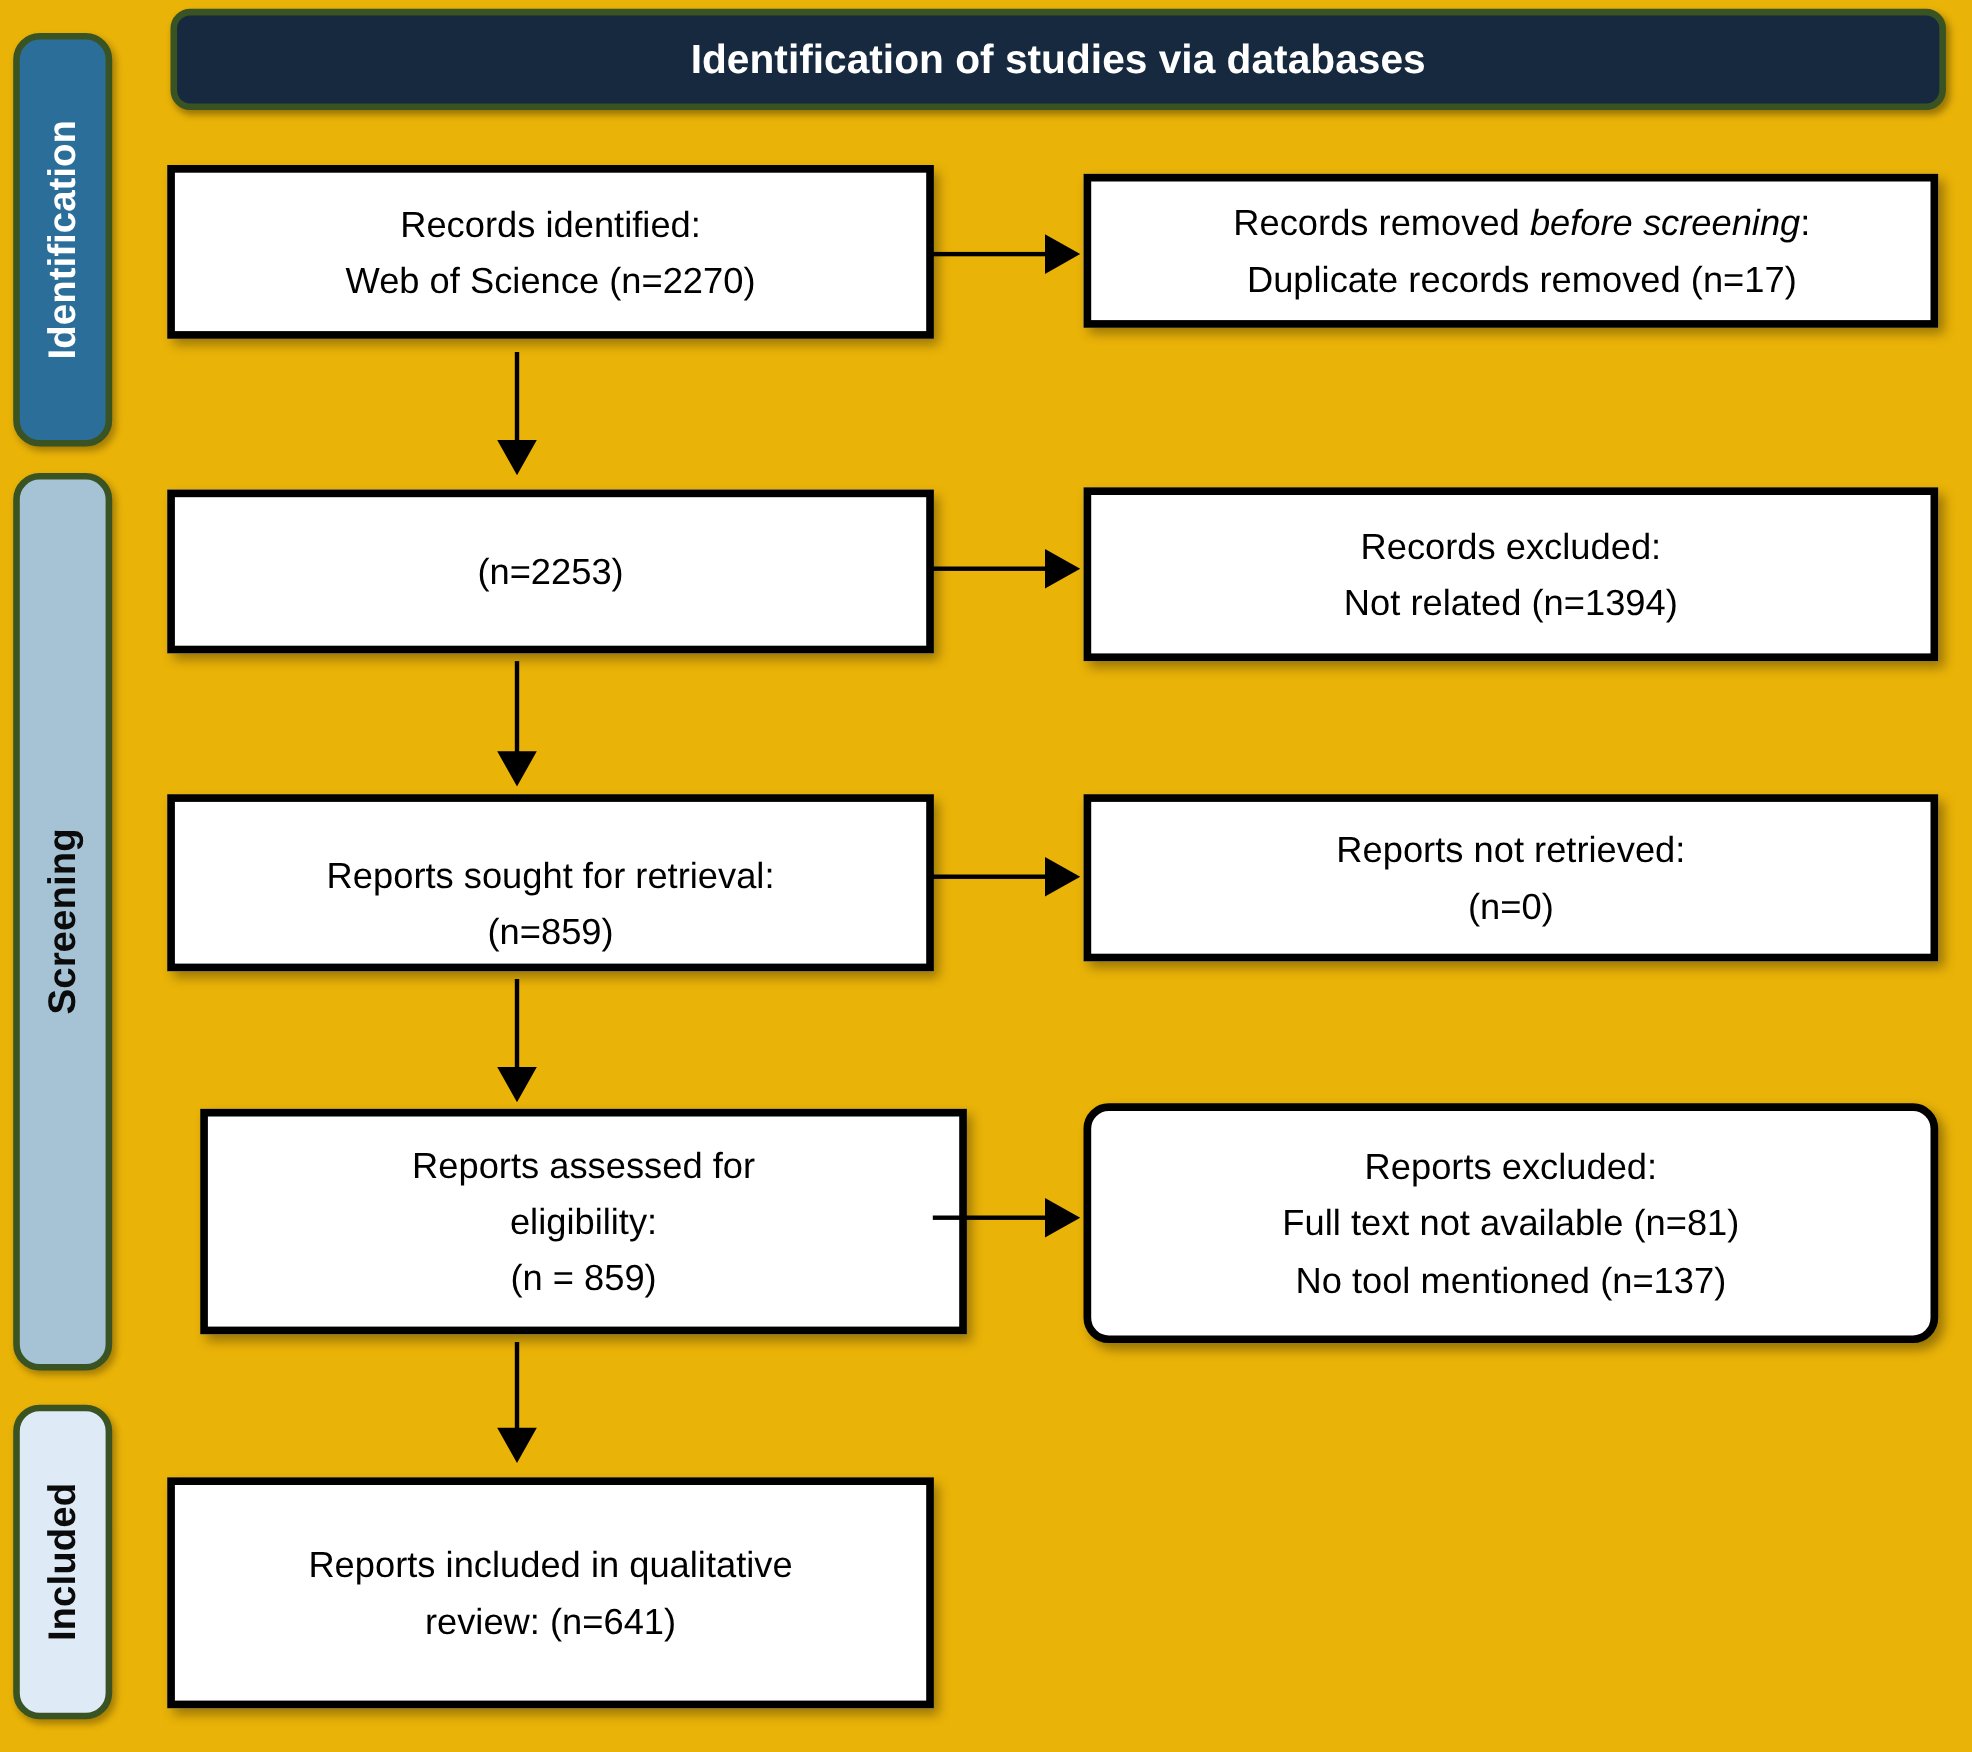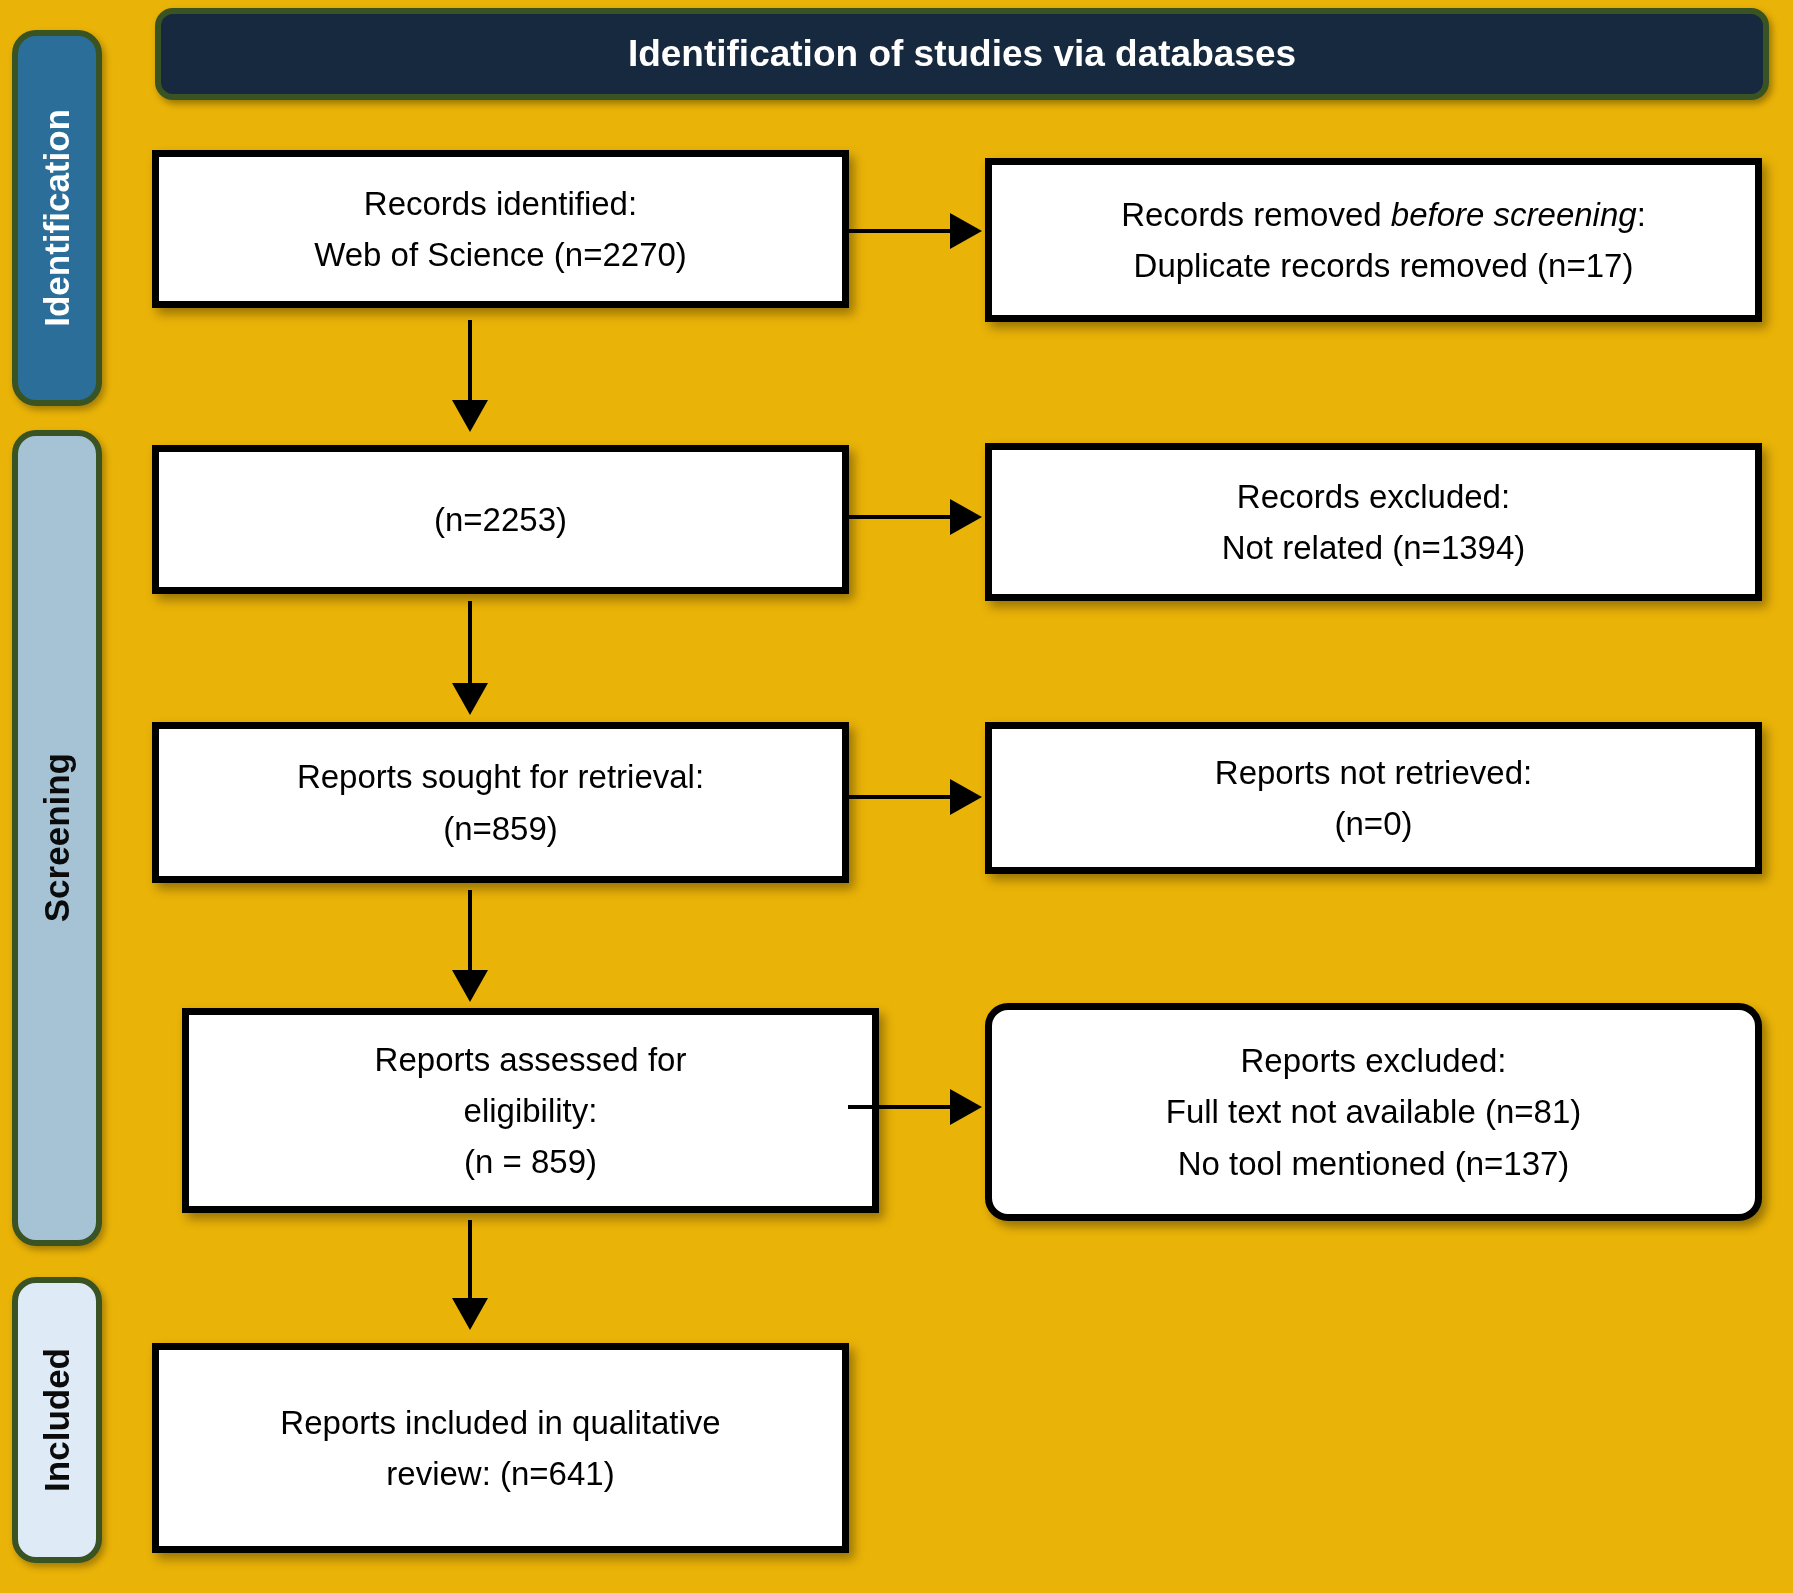--- a/index.html
+++ b/index.html
@@ -32,24 +32,24 @@
 
   
   .box {
     position:absolute; background:#ffffff; border:7px solid #000000; box-sizing:border-box;
     display:flex; flex-direction:column; align-items:center; justify-content:center;
     text-align:center; font-size:33px; color:#000000; line-height:1.55;
     box-shadow:5px 6px 10px rgba(0,0,0,.35); padding:4px 12px;
   }
   #box-l1 { left:152px; top:150px;  width:697px; height:158px; }
   #box-l2 { left:152px; top:445px;  width:697px; height:149px; }
-  #box-l3 { left:152px; top:722px;  width:697px; height:161px; }
+  #box-l3 { left:152px; top:722px;  width:697px; height:161px;justify-content:flex-end; }
   #box-l4 { left:152px; top:1008px; width:697px; height:205px;margin-left:30px; }
   #box-l5 { left:152px; top:1343px; width:697px; height:210px; }
-  #box-r1 { left:985px; top:158px;  width:777px; height:164px;padding-left:32px; }
+  #box-r1 { left:985px; top:158px;  width:777px; height:140px;padding-left:32px; }
   #box-r2 { left:985px; top:443px;  width:777px; height:158px; }
   #box-r3 { left:985px; top:722px;  width:777px; height:152px; }
   #box-r4 { left:985px; top:1003px; width:777px; height:218px;border-radius:23px; }
   .em { font-style:italic; }
 
   
   .arrow-down { position:absolute; width:36px; }
   .arrow-down .shaft { position:absolute; left:16px; top:0; width:4px; height:calc(100% - 30px); background:#000; }
   .arrow-down .head  { position:absolute; left:0; bottom:0; width:0; height:0;
                        border-left:18px solid transparent; border-right:18px solid transparent; border-top:32px solid #000; }

